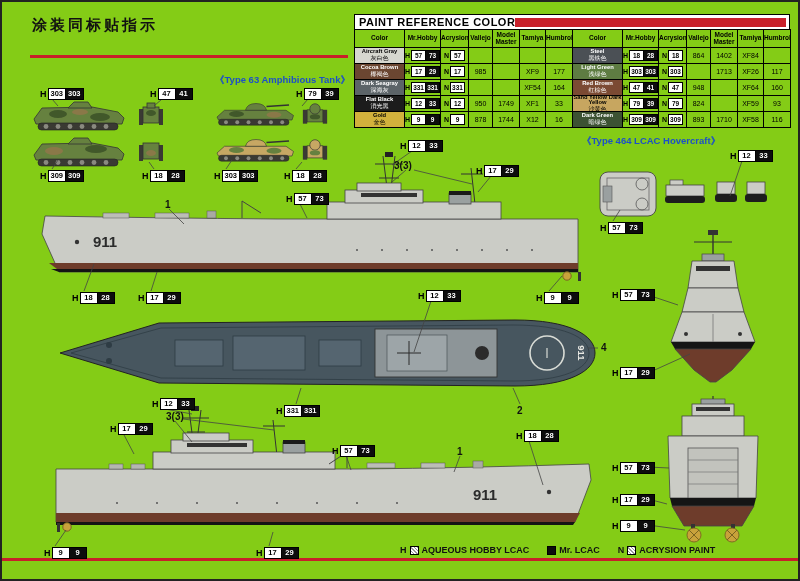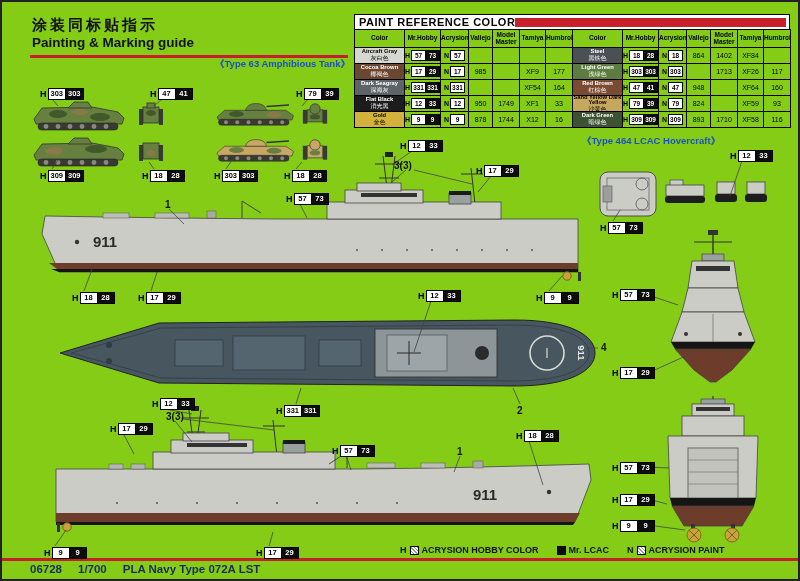--- a/index.html
+++ b/index.html
@@ -51,21 +51,20 @@
   .lg-box{width:9px;height:9px;border:1px solid #000;box-sizing:border-box;display:inline-block;}
   .lg-box.hatch{background:repeating-linear-gradient(45deg,#fff 0 1.5px,#999 1.5px 2.5px);}
   .lg-box.solid{background:#0d0d0d;}
 </style>
 </head>
 <body>
 
 <div class="page">
 
   <div class="cn-title">涂装同标贴指示</div>
-  <div class="en-title">Painting &amp; Marking guide</div>
   <div class="title-rule"></div>
 
   <div class="pt-wrap">
     <div class="pt-title">
       <span class="pt-title-text">PAINT  REFERENCE COLOR</span>
       <span class="pt-title-bar"></span>
     </div>
     <table class="pt">
       <colgroup>
         <col style="width:50px">
@@ -299,21 +298,21 @@
               </span></td>
           <td>893</td>
           <td>1710</td>
           <td>XF58</td>
           <td>116</td>
         </tr>
       </tbody>
     </table>
   </div>
 
-  <div class="sec-title" style="left:213px;top:56px">《Type 63 Amphibious Tank》</div>
+  <div class="sec-title" style="left:213px;top:72px">《Type 63 Amphibious Tank》</div>
   <div class="sec-title" style="left:580px;top:133px">《Type 464 LCAC Hovercraft》</div>
 
   <svg class="abs" style="left:28px;top:97px" width="100" height="34" viewBox="0 0 100 34">
     <path d="M4,20 L12,9 L62,8 L88,13 L94,19 L92,25 L6,25 Z" fill="#66813f" stroke="#333" stroke-width="0.8"></path>
     <path d="M38,9 L44,3 L58,3 L62,9 Z" fill="#66813f" stroke="#333" stroke-width="0.8"></path>
     <ellipse cx="28" cy="15" rx="9" ry="4" fill="#41582a"></ellipse>
       <ellipse cx="70" cy="18" rx="10" ry="4" fill="#41582a"></ellipse>
     <ellipse cx="50" cy="13" rx="8" ry="3" fill="#8a7848"></ellipse>
     <rect x="8" y="24" width="80" height="7" rx="3.5" fill="#3a3a33" stroke="#222" stroke-width="0.6"></rect>
     <g fill="#8a8a80">
@@ -749,30 +748,27 @@
   <div class="part" style="left:392px;top:158px">3(3)</div>
   <div class="part" style="left:599px;top:340px">4</div>
   <div class="part" style="left:515px;top:403px">2</div>
   <div class="part" style="left:164px;top:409px">3(3)</div>
   <div class="part" style="left:455px;top:444px">1</div>
 
   <div class="legend">
     <span class="lg-item">
         <b class="lg-pfx">H</b>
         <span class="lg-box hatch"></span>
-        <span>ACRYSION HOBBY COLOR</span>
+        <span>AQUEOUS HOBBY LCAC</span>
       </span>
     <span class="lg-item">
         <span class="lg-box solid"></span>
         <span>Mr. LCAC</span>
       </span>
     <span class="lg-item">
         <b class="lg-pfx">N</b>
         <span class="lg-box hatch"></span>
         <span>ACRYSION PAINT</span>
       </span>
   </div>
   <div class="bottom-rule"></div>
-  <div class="footer">
-    <span>06728</span><span>1/700</span><span>PLA Navy Type 072A LST</span>
-  </div>
 
 </div>
 
 </body></html>

